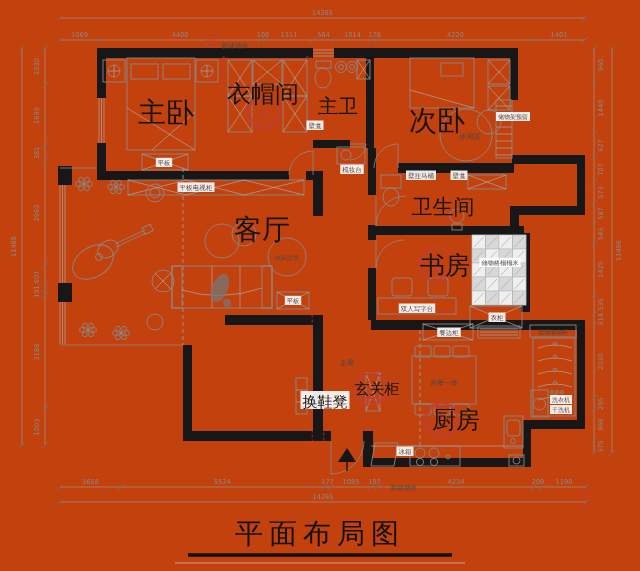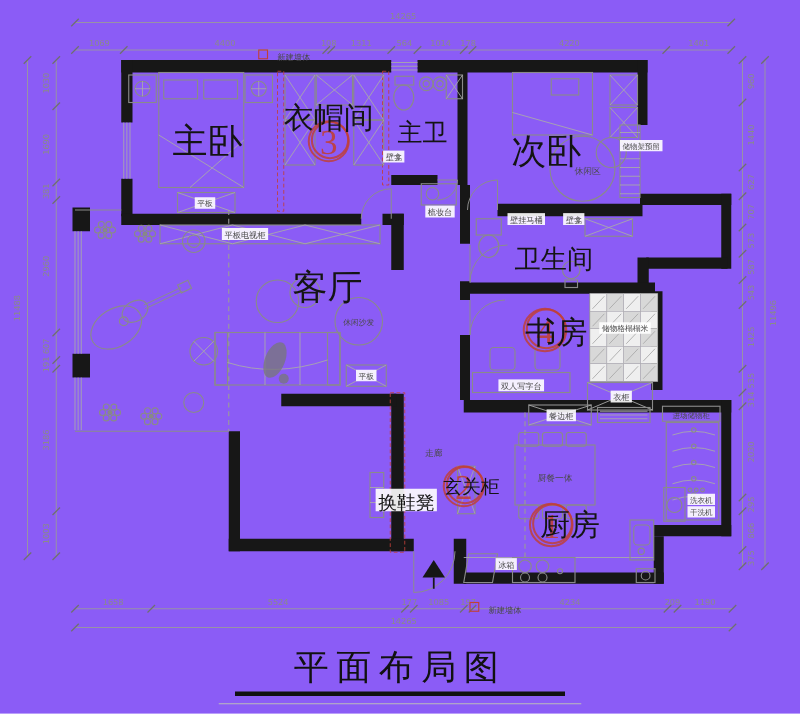--- a/index.html
+++ b/index.html
@@ -1,16 +1,16 @@
 <!DOCTYPE html>
 <html><head>
 <meta charset="utf-8">
 <style>
   html,body{margin:0;padding:0;background:#fff;}
-  .canvas{position:relative;width:640px;height:571px;background:#8b5cf6;overflow:hidden;
+  .canvas{position:relative;width:640px;height:571px;background:#c2410c;overflow:hidden;
           font-family:"DejaVu Sans",sans-serif;}
   svg{display:block}
   .wall{fill:#171717;stroke:none}
   .thin{stroke:#8c8c8c;stroke-width:.8;fill:none}
   .lite{stroke:#a9a9a9;stroke-width:.7;fill:none}
   .furnNo{stroke:#8a8a8a;stroke-width:.9;fill:none}
   .dash{stroke:#9a9a9a;stroke-width:.9;fill:none;stroke-dasharray:4 3}
   .redDash{stroke:#c04038;stroke-width:.8;fill:none;stroke-dasharray:3 2;opacity:.85}
   .dimLine{stroke:#9a9a9a;stroke-width:.7;fill:none}
   .tick{stroke:#6f6f6f;stroke-width:1;fill:none}

